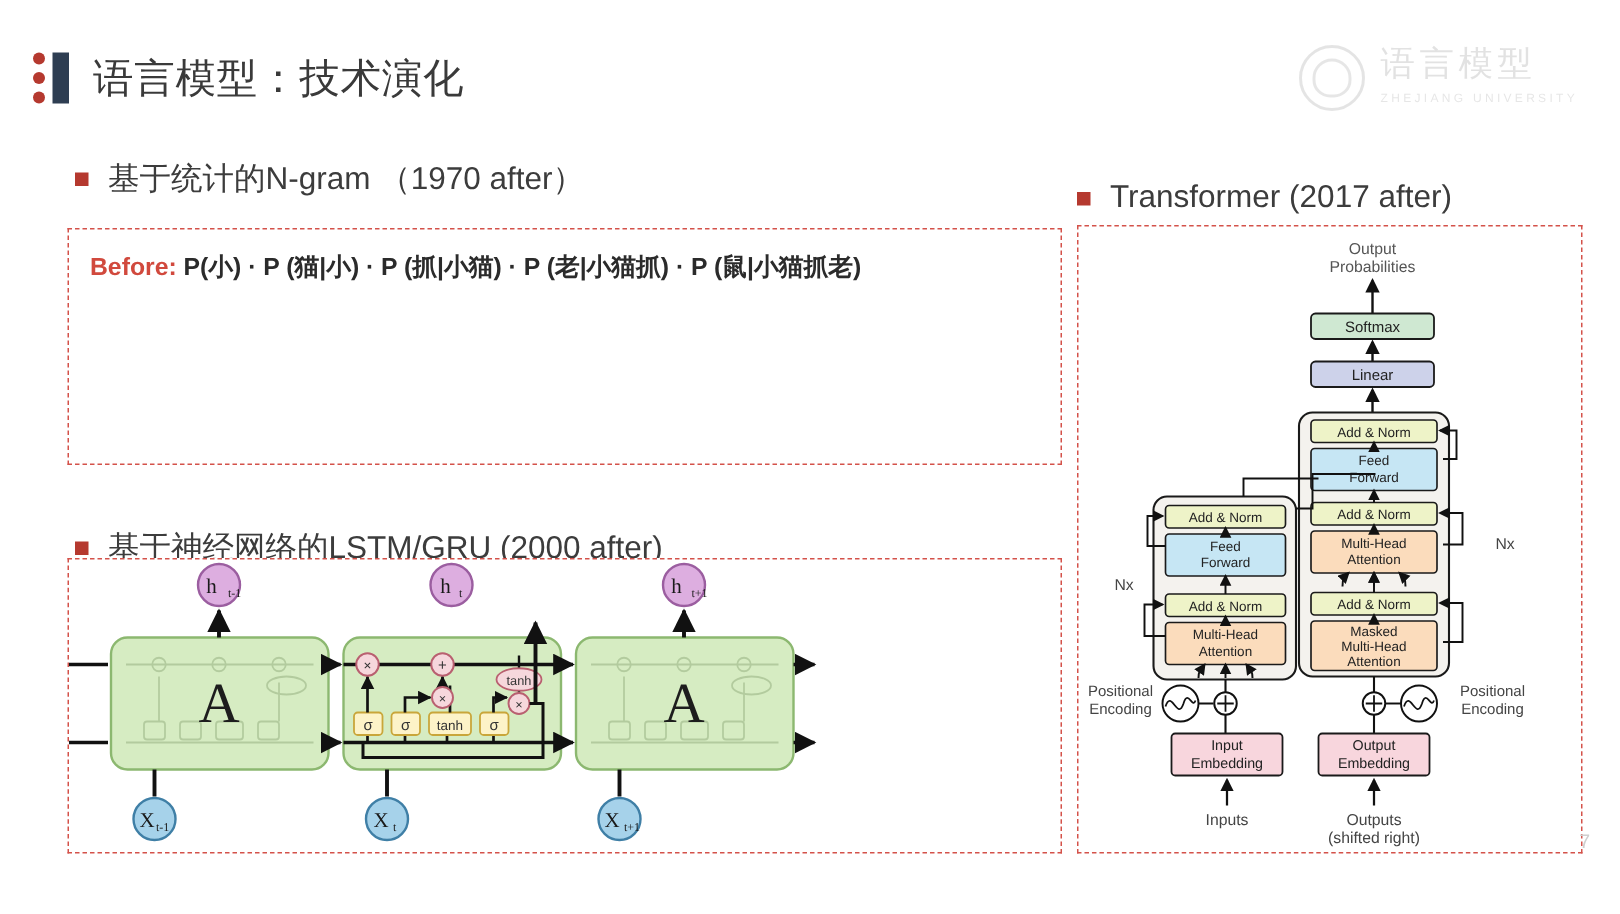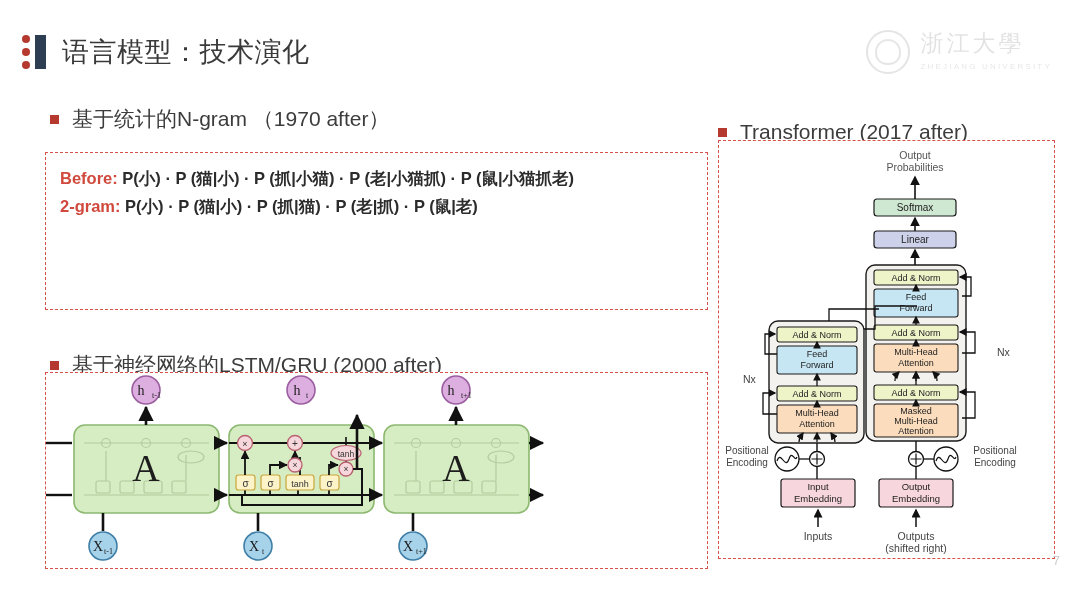--- a/index.html
+++ b/index.html
@@ -30,21 +30,21 @@
   .sec-head .bullet { width: 9px; height: 9px; background: #b5392f; margin-right: 13px; flex: none; }
   .sec-head .label { font-size: 21px; color: #3c3c3c; white-space: nowrap; }
   #head-ngram { left: 50px; top: 105px; justify-content: center; }
   #head-lstm  { left: 50px; top: 332px; margin-top: 19px; }
   #head-tf    { left: 718px; top: 120px; }
 
   
   .dashed { position: absolute; border: 1px dashed #d4524a; background: #fff; }
   #panel-formula { left: 45px;  top: 152px; width: 663px; height: 158px; }
   #panel-lstm    { left: 45px;  top: 372px; width: 663px; height: 197px; }
-  #panel-tf      { left: 718px; top: 140px; width: 337px; height: 419px; text-decoration: underline; }
+  #panel-tf      { left: 718px; top: 150px; width: 337px; height: 419px; text-decoration: underline; }
 
   
   .formula { padding: 12px 14px 0 14px; font-size: 16.5px; color: #2b2b2b; line-height: 1.62; font-weight: bold; }
   .formula .lbl { color: #d1493d; }
   .formula p { margin-bottom: 1px; }
 
   
   #lstm-svg { position: absolute; left: 0; top: 0; }
 
   
@@ -63,21 +63,21 @@
         <i></i>
         <i></i>
       </span>
     <span class="title-bar"></span>
     <span class="title-text">语言模型：技术演化</span>
   </div>
 
   <div class="logo">
     <span class="logo-seal"></span>
     <span>
-      <span class="logo-cn">浙江大學</span><br>
+      <span class="logo-cn">语言模型</span><br>
       <span class="logo-en">ZHEJIANG UNIVERSITY</span>
     </span>
   </div>
 
   <div class="sec-head" id="head-ngram">
     <span class="bullet"></span>
     <span class="label">基于统计的N-gram （1970 after）</span>
   </div>
   <div class="sec-head" id="head-lstm">
     <span class="bullet"></span>
@@ -85,22 +85,20 @@
   </div>
   <div class="sec-head" id="head-tf">
     <span class="bullet"></span>
     <span class="label">Transformer (2017 after)</span>
   </div>
 
   <div class="dashed" id="panel-formula">
     <div class="formula">
       <p><span class="lbl">Before:</span>
         <span>P(小) · P (猫|小) · P (抓|小猫) · P (老|小猫抓) · P (鼠|小猫抓老)</span></p>
-      <p><span class="lbl">2-gram:</span>
-        <span>P(小) · P (猫|小) · P (抓|猫) · P (老|抓) · P (鼠|老)</span></p>
     </div>
   </div>
 
   <div class="dashed" id="panel-lstm">
     <svg id="lstm-svg" width="661" height="195" viewBox="0 0 661 195">
       <defs>
         <marker id="ah" markerWidth="7" markerHeight="7" refX="5.5" refY="3" orient="auto">
           <path d="M0,0 L6,3 L0,6 z" fill="#111"></path>
         </marker>
         <marker id="ahs" markerWidth="6" markerHeight="6" refX="4.6" refY="2.5" orient="auto">

